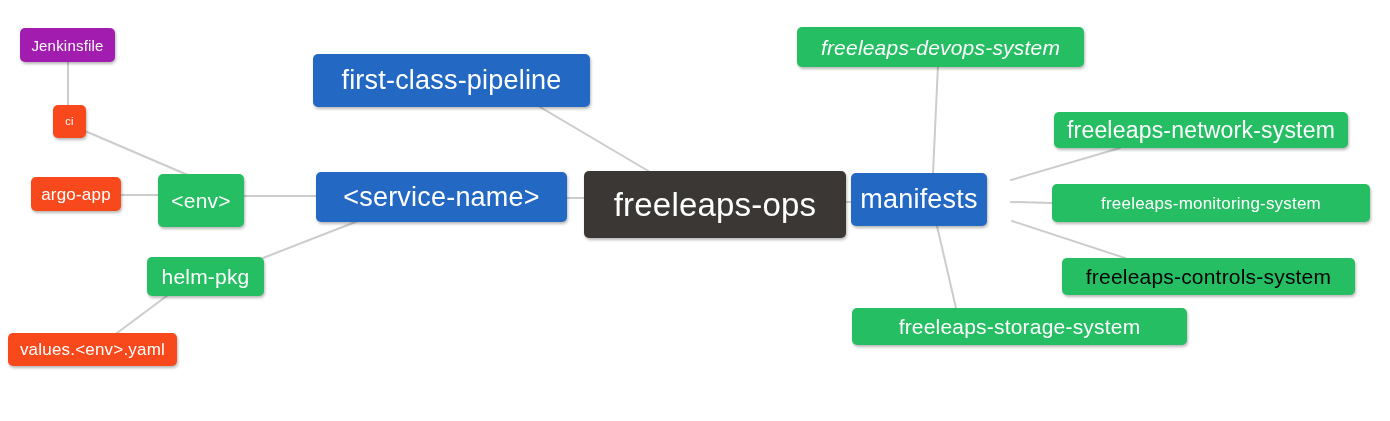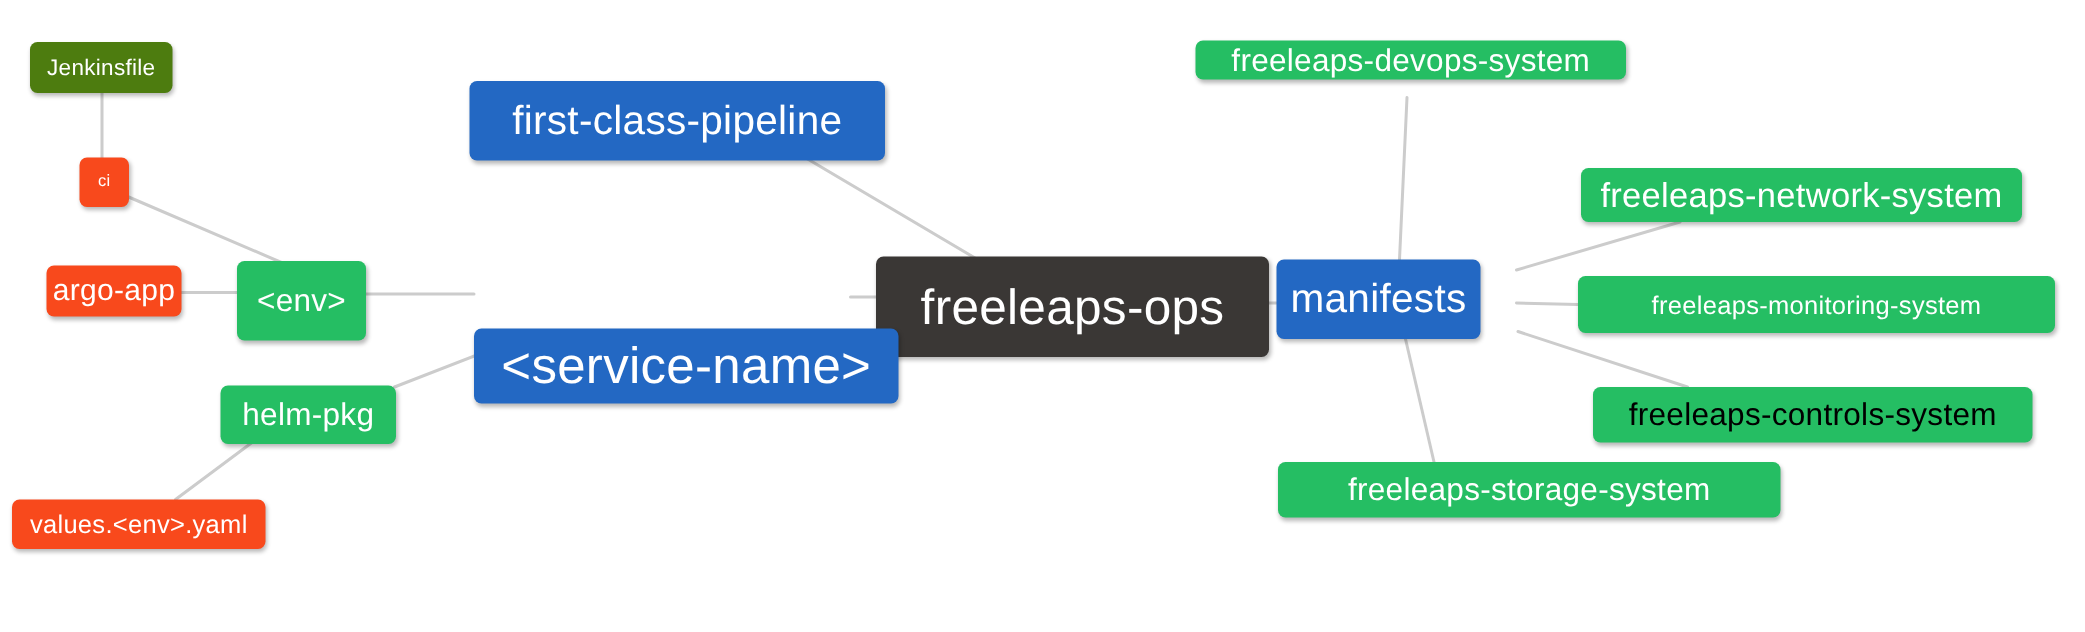--- a/index.html
+++ b/index.html
@@ -53,27 +53,27 @@
       <line x1="846" y1="202" x2="851" y2="202" stroke="#cccccc" stroke-width="2" stroke-linecap="round"></line>
       <line x1="933" y1="173" x2="938" y2="65" stroke="#cccccc" stroke-width="2" stroke-linecap="round"></line>
       <line x1="1011" y1="180" x2="1120" y2="148" stroke="#cccccc" stroke-width="2" stroke-linecap="round"></line>
       <line x1="1011" y1="202" x2="1052" y2="203" stroke="#cccccc" stroke-width="2" stroke-linecap="round"></line>
       <line x1="1012" y1="221" x2="1125" y2="258" stroke="#cccccc" stroke-width="2" stroke-linecap="round"></line>
       <line x1="937" y1="226" x2="956" y2="308" stroke="#cccccc" stroke-width="2" stroke-linecap="round"></line>
     </svg>
   <div id="node-layer">
       <div class="node" style="left: 584px; top: 171px; width: 262px; height: 67px; font-size: 33px; background-color: rgb(58, 55, 53); color: rgb(255, 255, 255);">freeleaps-ops</div>
       <div class="node" style="left: 313px; top: 36px; width: 277px; height: 53px; font-size: 27px; background-color: rgb(35, 104, 195); color: rgb(255, 255, 255); margin-top: 18px;">first-class-pipeline</div>
-      <div class="node" style="left: 316px; top: 172px; width: 283px; height: 50px; font-size: 34px; background-color: rgb(35, 104, 195); color: rgb(255, 255, 255); margin-top: 47px;">&lt;service-name&gt;</div>
+      <div class="node" style="left: 316px; top: 172px; width: 251px; height: 50px; font-size: 27px; background-color: rgb(35, 104, 195); color: rgb(255, 255, 255);">&lt;service-name&gt;</div>
       <div class="node" style="left: 851px; top: 173px; width: 136px; height: 53px; font-size: 27px; background-color: rgb(35, 104, 195); color: rgb(255, 255, 255);">manifests</div>
       <div class="node" style="left: 158px; top: 174px; width: 86px; height: 53px; font-size: 21px; background-color: rgb(37, 190, 99); color: rgb(255, 255, 255);">&lt;env&gt;</div>
       <div class="node" style="left: 147px; top: 257px; width: 117px; height: 39px; font-size: 21px; background-color: rgb(37, 190, 99); color: rgb(255, 255, 255);">helm-pkg</div>
       <div class="node" style="left: 53px; top: 105px; width: 33px; height: 33px; font-size: 11px; background-color: rgb(248, 73, 28); color: rgb(255, 255, 255);">ci</div>
-      <div class="node" style="left: 31px; top: 177px; width: 90px; height: 34px; font-size: 20px; background-color: rgb(248, 73, 28); color: rgb(255, 255, 255);">argo-app</div>
+      <div class="node" style="left: 31px; top: 177px; width: 90px; height: 34px; font-size: 17px; background-color: rgb(248, 73, 28); color: rgb(255, 255, 255);">argo-app</div>
       <div class="node" style="left: 8px; top: 333px; width: 169px; height: 33px; font-size: 17px; background-color: rgb(248, 73, 28); color: rgb(255, 255, 255);">values.&lt;env&gt;.yaml</div>
-      <div class="node" style="left: 20px; top: 28px; width: 95px; height: 34px; font-size: 15px; background-color: #4d7c0f; color: rgb(255, 255, 255);">Jenkinsfile</div>
-      <div class="node" style="left: 797px; top: 27px; width: 287px; height: 26px; font-size: 21px; background-color: rgb(37, 190, 99); color: rgb(255, 255, 255);">freeleaps-devops-system</div>
+      <div class="node" style="left: 20px; top: 28px; width: 95px; height: 34px; font-size: 15px; background-color: #a21caf; color: rgb(255, 255, 255);">Jenkinsfile</div>
+      <div class="node" style="left: 797px; top: 27px; width: 287px; height: 40px; font-size: 21px; background-color: rgb(37, 190, 99); color: rgb(255, 255, 255); font-style: italic;">freeleaps-devops-system</div>
       <div class="node" style="left: 1054px; top: 112px; width: 294px; height: 36px; font-size: 23px; background-color: rgb(37, 190, 99); color: rgb(255, 255, 255);">freeleaps-network-system</div>
       <div class="node" style="left: 1052px; top: 184px; width: 318px; height: 38px; font-size: 17px; background-color: rgb(37, 190, 99); color: rgb(255, 255, 255);">freeleaps-monitoring-system</div>
       <div class="node" style="left: 1062px; top: 258px; width: 293px; height: 37px; font-size: 21px; background-color: rgb(37, 190, 99); color: #000000;">freeleaps-controls-system</div>
       <div class="node" style="left: 852px; top: 308px; width: 335px; height: 37px; font-size: 21px; background-color: rgb(37, 190, 99); color: rgb(255, 255, 255);">freeleaps-storage-system</div>
     </div>
 </div>
 
 </body></html>

